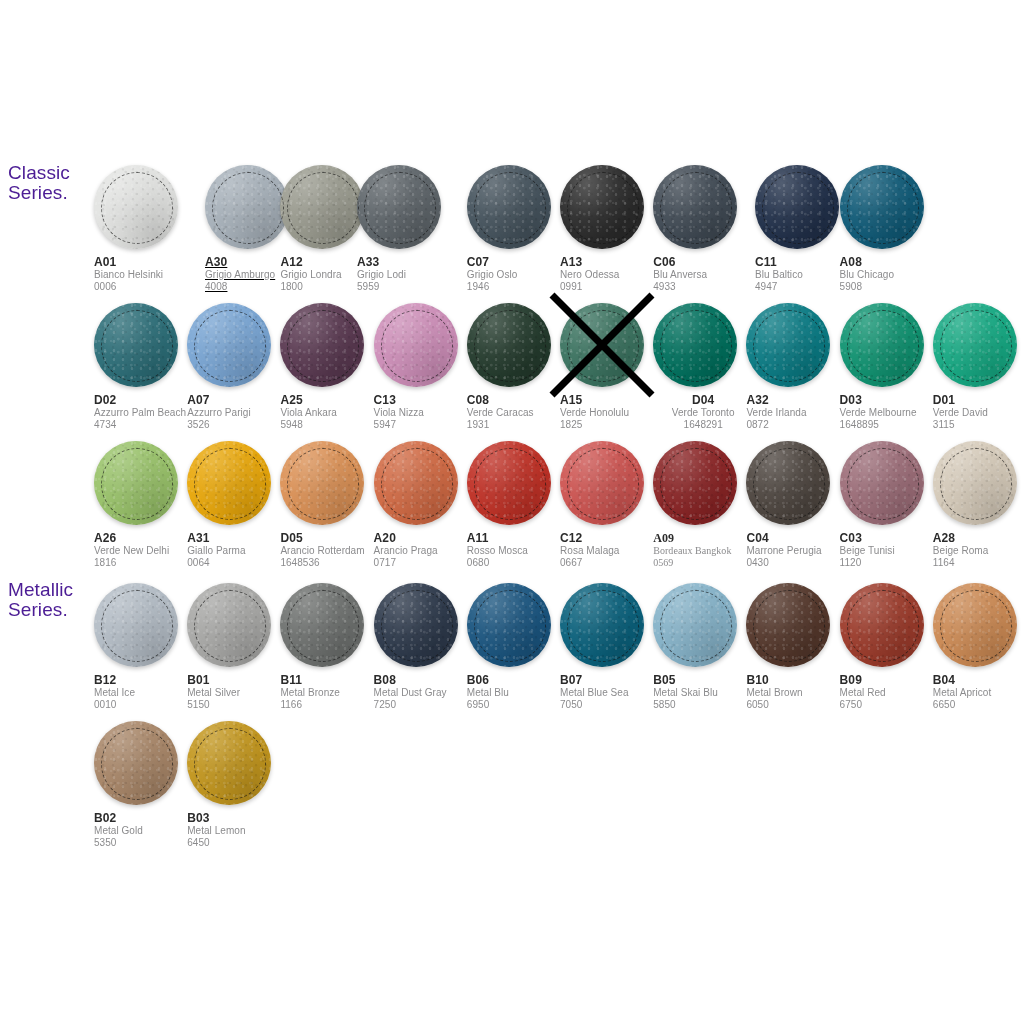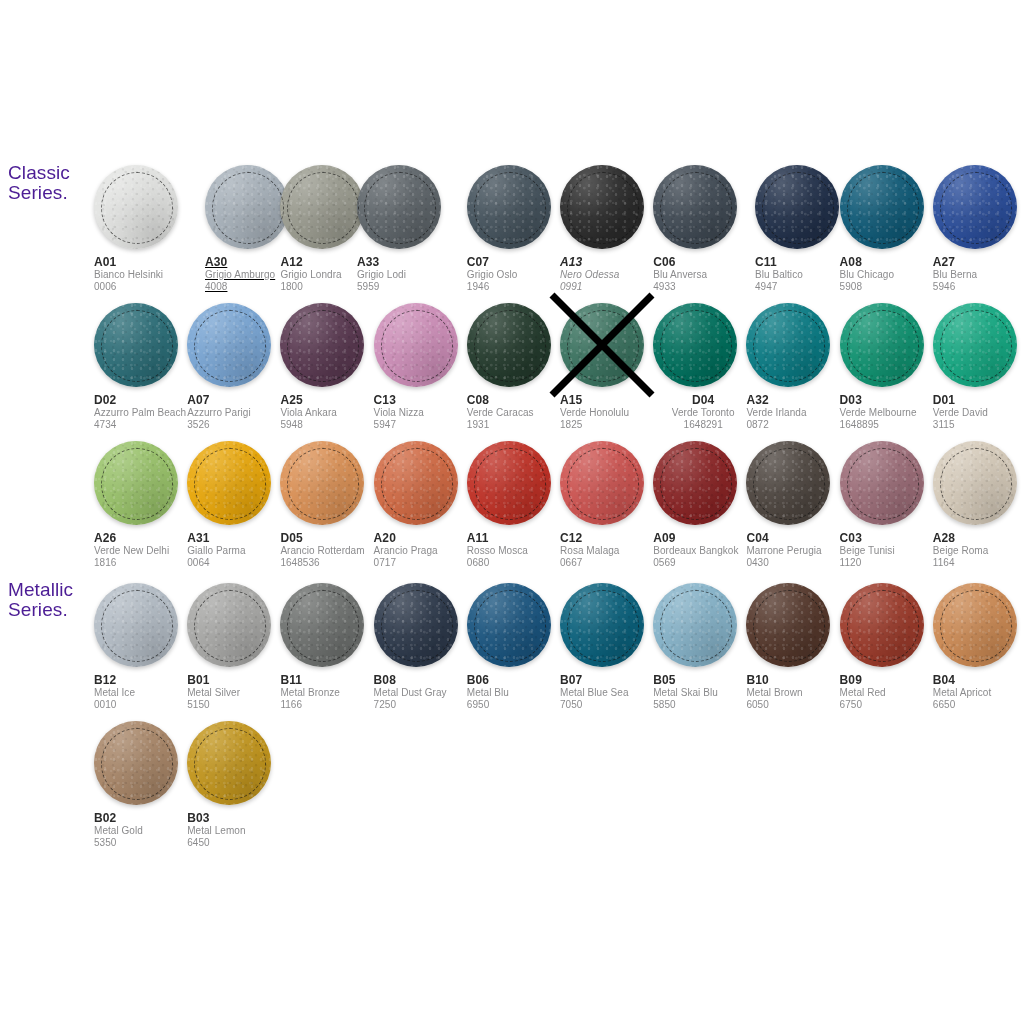--- a/index.html
+++ b/index.html
@@ -212,21 +212,21 @@
           <div class="swatch-wrap">
             <div class="swatch" title="C07 Grigio Oslo 1946" style="background: rgb(70, 84, 94);"></div>
             <div class="stitch"></div>
           </div>
           <div class="labels">
             <div class="code">C07</div>
             <div class="cname">Grigio Oslo</div>
             <div class="cnum">1946</div>
           </div>
         </div>
-        <div class="cell" style="left: 466px; font-style: italic;">
+        <div class="cell" style="left: 466px;">
           <div class="swatch-wrap">
             <div class="swatch" title="A13 Nero Odessa 0991" style="background: rgb(44, 44, 44);"></div>
             <div class="stitch"></div>
           </div>
           <div class="labels">
             <div class="code">A13</div>
             <div class="cname">Nero Odessa</div>
             <div class="cnum">0991</div>
           </div>
         </div>
@@ -254,31 +254,20 @@
         </div>
         <div class="cell" style="left: 745.6px;">
           <div class="swatch-wrap">
             <div class="swatch" title="A08 Blu Chicago 5908" style="background: rgb(17, 92, 121);"></div>
             <div class="stitch"></div>
           </div>
           <div class="labels">
             <div class="code">A08</div>
             <div class="cname">Blu Chicago</div>
             <div class="cnum">5908</div>
-          </div>
-        </div>
-        <div class="cell" style="left: 838.8px;">
-          <div class="swatch-wrap">
-            <div class="swatch" title="A27 Blu Berna 5946" style="background: rgb(44, 79, 156);"></div>
-            <div class="stitch"></div>
-          </div>
-          <div class="labels">
-            <div class="code">A27</div>
-            <div class="cname">Blu Berna</div>
-            <div class="cnum">5946</div>
           </div>
         </div>
       </div>
       <div class="row">
         <div class="cell" style="left: 0px;">
           <div class="swatch-wrap">
             <div class="swatch" title="D02 Azzurro Palm Beach 4734" style="background: rgb(45, 111, 121);"></div>
             <div class="stitch"></div>
           </div>
           <div class="labels">
@@ -451,21 +440,21 @@
           <div class="swatch-wrap">
             <div class="swatch" title="C12 Rosa Malaga 0667" style="background: rgb(206, 85, 82);"></div>
             <div class="stitch"></div>
           </div>
           <div class="labels">
             <div class="code">C12</div>
             <div class="cname">Rosa Malaga</div>
             <div class="cnum">0667</div>
           </div>
         </div>
-        <div class="cell" style="left: 559.2px;">
+        <div class="cell" style="left: 559.2px; font-family: Liberation Serif, serif;">
           <div class="swatch-wrap">
             <div class="swatch" title="A09 Bordeaux Bangkok 0569" style="background: rgb(139, 37, 38);"></div>
             <div class="stitch"></div>
           </div>
           <div class="labels">
             <div class="code">A09</div>
             <div class="cname">Bordeaux Bangkok</div>
             <div class="cnum">0569</div>
           </div>
         </div>

